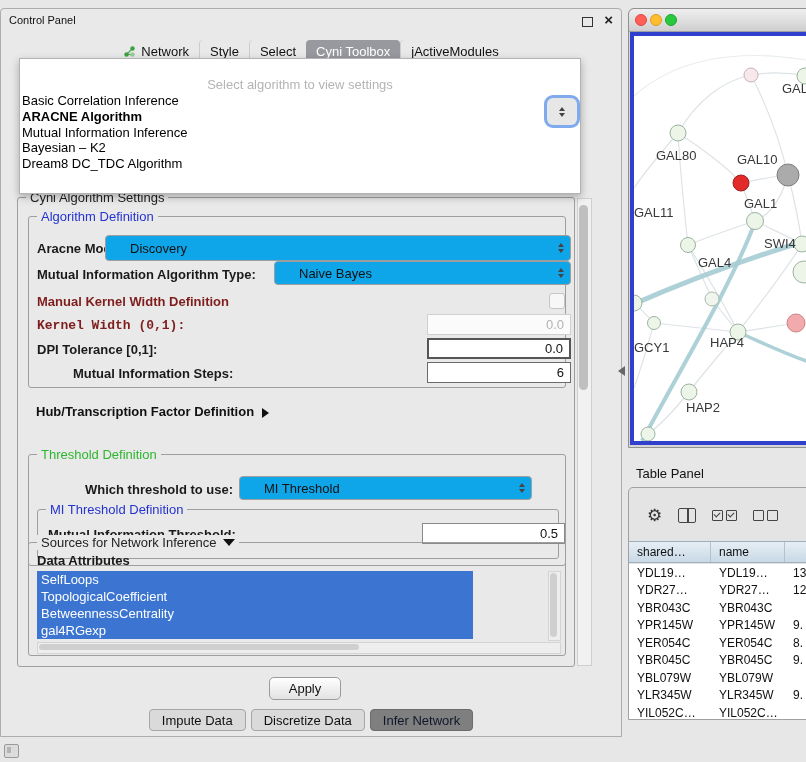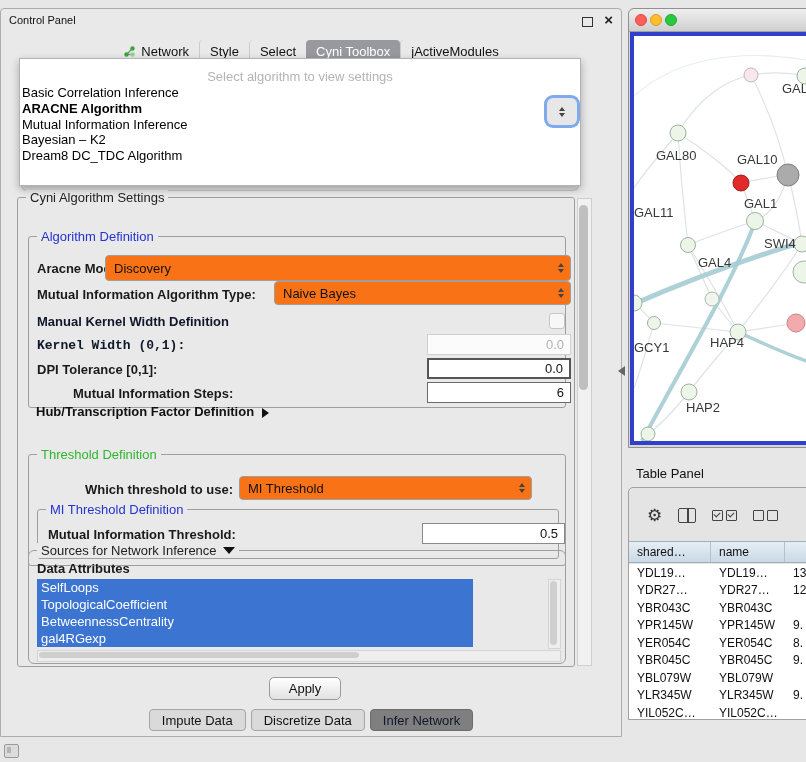--- a/index.html
+++ b/index.html
@@ -13,43 +13,43 @@
   .float-icon{position:absolute;right:28px;top:8px;width:9px;height:8px;border:1.5px solid #333;}
   .close-icon{position:absolute;right:8px;top:2px;font-size:15px;font-weight:bold;color:#222;cursor:default;}
   .cp-tabs{position:absolute;left:0;right:0;top:30px;height:24px;display:flex;justify-content:center;
            align-items:center;font-size:13px;}
   .tab{padding:4px 10px;display:flex;gap:5px;align-items:center;border-radius:4px;white-space:nowrap;}
   .tab + .tab{border-left:1px solid #cccccc;}
   .tab.selected{background:#97999e;color:#fff;border-left:none;border-radius:4px;}
   
   #algo-popup{position:absolute;left:18px;top:49px;width:560px;height:116px;background:#fff;
               border:1px solid #b3b3b3;box-shadow:0 3px 8px rgba(0,0,0,.28);z-index:10;font-size:13px;
-              padding-top:10px;}
+              padding-top:18px;}
   .popup-placeholder{text-align:center;color:#b4b4b4;height:16px;line-height:16px;}
   .popup-item{height:15.8px;line-height:15.8px;padding-left:2px;color:#000;white-space:nowrap;}
   .popup-item.bold{font-weight:bold;}
   #combo-ring{position:absolute;left:546px;top:89px;width:30px;height:27px;border-radius:6px;
               background:#e7e7e7;box-shadow:0 0 0 3px rgba(105,155,235,.85);z-index:11;
               display:flex;flex-direction:column;align-items:center;justify-content:center;gap:2px;}
   #combo-strip{position:absolute;left:20px;top:164px;width:556px;height:17px;background:#dedede;
                border:1px solid #c2c2c2;border-top:none;border-radius:0 0 6px 6px;}
   
   .fs{position:absolute;border:1px solid #9e9e9e;border-radius:3px;}
   .legend{position:absolute;top:-8px;left:8px;background:#e9e9e9;padding:0 4px;font-size:13px;
           color:#222;white-space:nowrap;display:flex;align-items:center;gap:6px;}
   .legend.blue{color:#2433cf;}
   .legend.green{color:#2fb62f;}
   #settings-group{left:16px;top:188px;width:556px;height:468px;}
   #settings-scroll{position:absolute;left:576px;top:189px;width:13px;height:466px;background:#f1f1f1;
                    border:1px solid #cfcfcf;}
   #settings-scroll .thumb{position:absolute;left:1px;top:6px;width:9px;height:185px;background:#bfbfbf;border-radius:5px;}
   .lbl{position:absolute;font-size:13px;font-weight:bold;color:#1a1a1a;white-space:nowrap;}
-  .lbl.disabled{color:#0f172a;text-align:center;}
-  .combo{position:absolute;background:#f97316;border:1px solid #9e9e9e;border-radius:4px;font-size:13px;
-         display:flex;align-items:center;padding-left:8px;box-sizing:border-box;}
+  .lbl.disabled{color:#7f1d1d;text-align:center;}
+  .combo{position:absolute;background:#0ea5e9;border:1px solid #9e9e9e;border-radius:4px;font-size:13px;
+         display:flex;align-items:center;padding-left:24px;box-sizing:border-box;}
   .combo-arrows{position:absolute;right:6px;top:50%;transform:translateY(-50%);display:flex;
                 flex-direction:column;gap:2px;}
   .arr-up{width:0;height:0;border-left:3.5px solid transparent;border-right:3.5px solid transparent;
           border-bottom:4.5px solid #444;}
   .arr-down{width:0;height:0;border-left:3.5px solid transparent;border-right:3.5px solid transparent;
             border-top:4.5px solid #444;}
   .field{position:absolute;background:#fff;border:1px solid #9e9e9e;font-size:13px;box-sizing:border-box;
          display:flex;align-items:center;justify-content:flex-end;padding:0 6px;}
   .field.disabled{border-color:#cfcfcf;background:#fbfbfb;color:#b3b3b3;}
   .field.dark{border:2px solid #555;}
@@ -143,21 +143,21 @@
       <div class="tab">
         <span>jActiveModules</span>
       </div>
     </div>
 
     <div id="combo-strip"></div>
 
     <div id="settings-group" class="fs">
       <span class="legend">Cyni Algorithm Settings</span>
 
-      <div class="fs" id="fs-algo" style="left:10px;top:38px;width:536px;height:170px;">
+      <div class="fs" id="fs-algo" style="left:10px;top:18px;width:536px;height:170px;">
         <span class="legend blue">Algorithm Definition</span>
 
         <span class="lbl" style="left:8px;top:24px;">Aracne Mode:</span>
         <div class="combo" style="left:76px;top:18px;width:466px;height:26px;">
           <span>Discovery</span>
           <span class="combo-arrows">
               <span class="arr-up"></span>
               <span class="arr-down"></span>
             </span>
         </div>
@@ -208,21 +208,21 @@
 
         <div class="fs" style="left:8px;top:54px;width:520px;height:48px;">
           <span class="legend blue">MI Threshold Definition</span>
           <span class="lbl" style="left:10px;top:17px;">Mutual Information Threshold:</span>
           <div class="field" style="left:384px;top:13px;width:143px;height:21px;border-color:#8a8a8a;">
             <span>0.5</span>
           </div>
         </div>
       </div>
 
-      <div class="fs" style="left:10px;top:352px;width:536px;height:112px;border-radius:6px;">
+      <div class="fs" style="left:10px;top:344px;width:536px;height:112px;">
         <span class="legend">
           <span>Sources for Network Inference</span>
           <span class="tri-down"></span>
         </span>
         <span class="lbl" style="left:8px;top:10px;">Data Attributes</span>
 
         <div class="list" style="left:8px;top:28px;width:436px;height:68px;">
           <div class="list-item">SelfLoops</div>
           <div class="list-item">TopologicalCoefficient</div>
           <div class="list-item">BetweennessCentrality</div>

